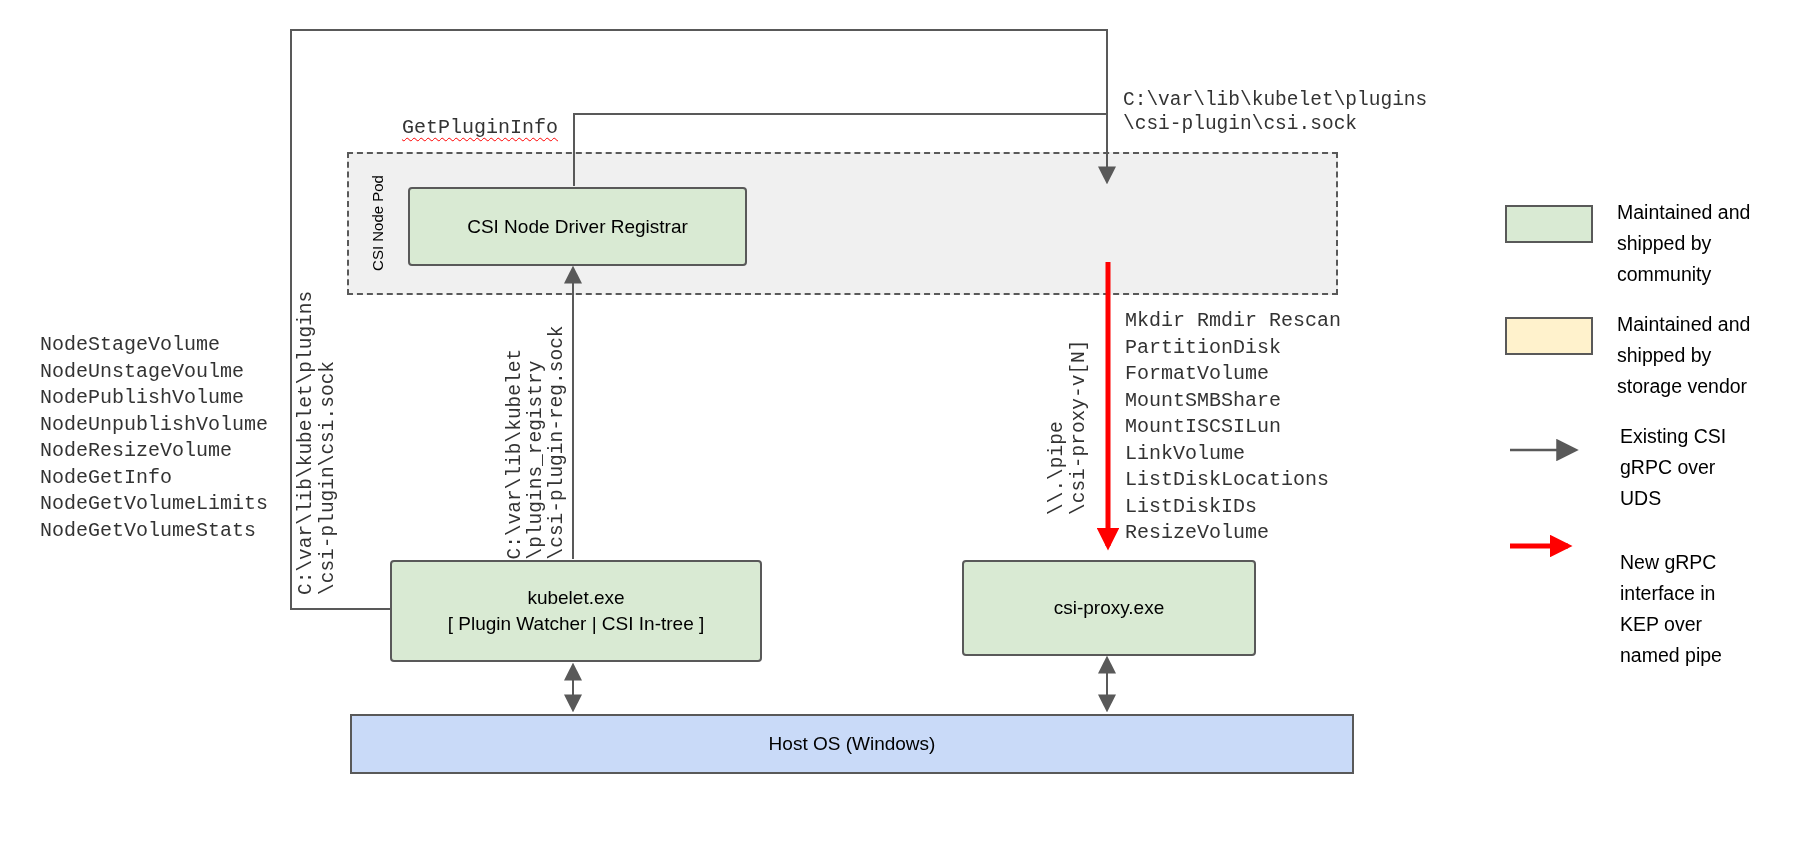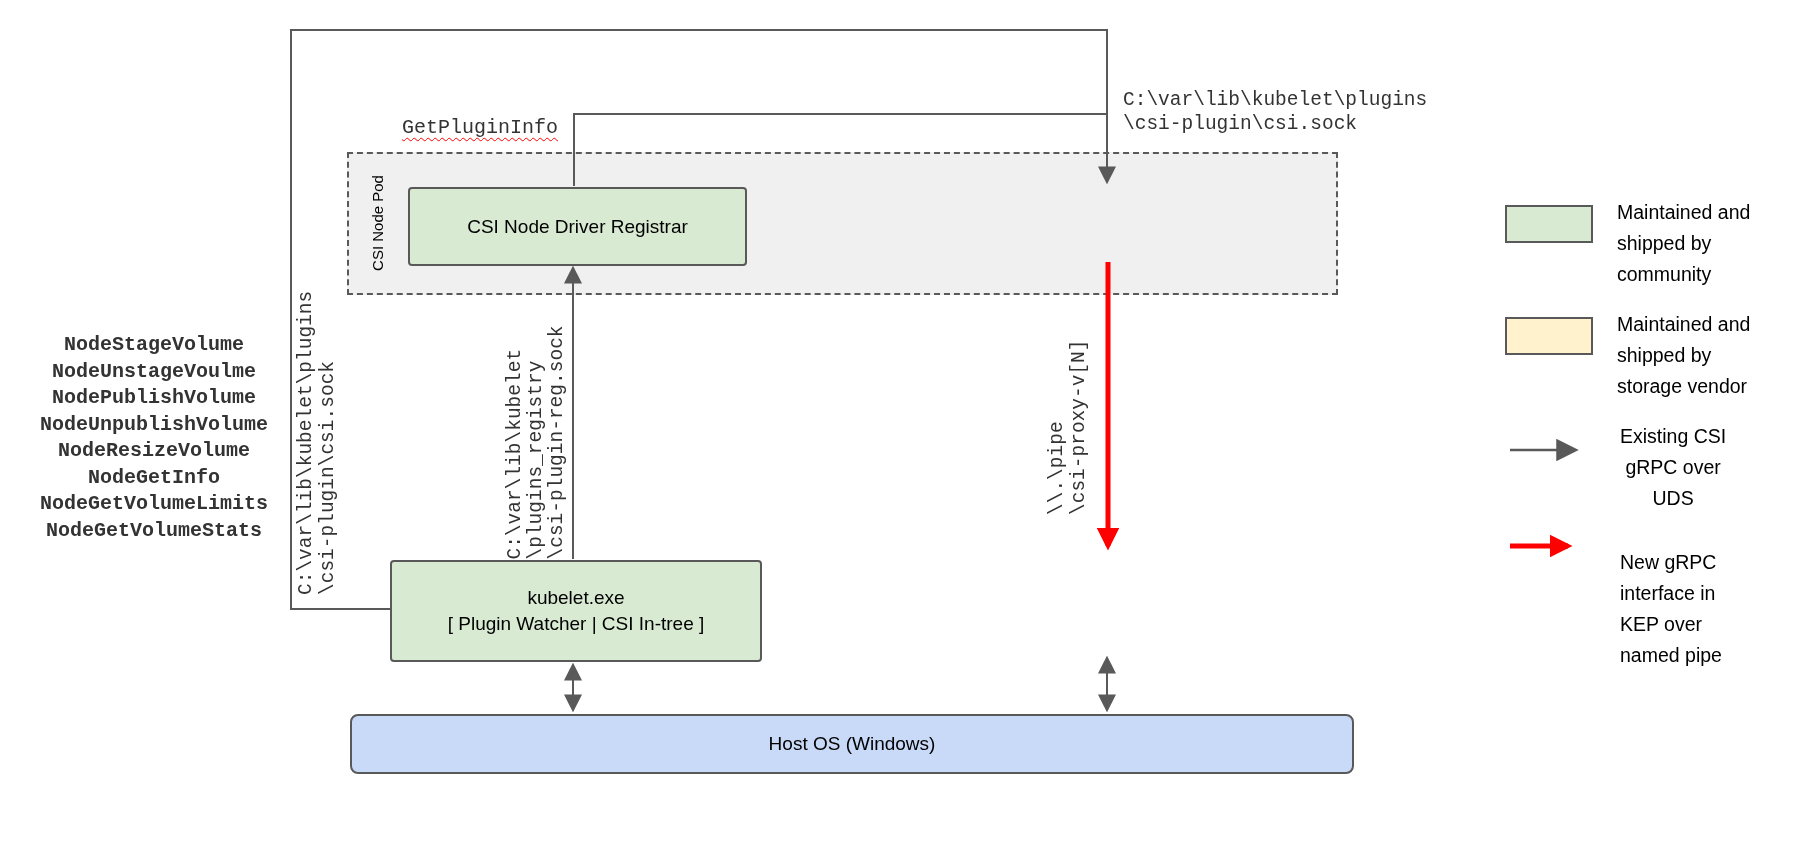--- a/index.html
+++ b/index.html
@@ -56,44 +56,58 @@
   <div class="box" style="left:408px;top:187px;width:335px;height:75px;background:#d9ead3;">
     <div>CSI Node Driver Registrar</div>
   </div>
 
 
   <div class="box" style="left:390px;top:560px;width:368px;height:98px;background:#d9ead3;">
     <div>kubelet.exe</div>
     <div>[ Plugin Watcher | CSI In-tree ]</div>
   </div>
 
+  <div class="box" style="left:962px;top:560px;width:290px;height:92px;background:#d9ead3;">
+    <div>csi-proxy.exe</div>
+  </div>
 
-  <div class="box" style="left:350px;top:714px;width:1000px;height:56px;background:#c9daf8;border-radius:8px;">
+  <div class="box" style="left:350px;top:714px;width:1000px;height:56px;background:#c9daf8;border-radius:0;">
     <div>Host OS (Windows)</div>
   </div>
 
   <div class="mono abs" id="get-plugin-info" style="right:1260px;top:116px;">GetPluginInfo</div>
 
   <div class="mono abs" style="left:1123px;top:88px;font-size:19.5px;line-height:24px;">
     <div>C:\var\lib\kubelet\plugins</div>
     <div>\csi-plugin\csi.sock</div>
   </div>
 
-  <div class="mono abs oplist" style="right:1550px;top:332px;text-align:center;font-weight:bold;">
+  <div class="mono abs oplist" style="right:1550px;top:332px;text-align:left;">
     <div>NodeStageVolume</div>
     <div>NodeUnstageVoulme</div>
     <div>NodePublishVolume</div>
     <div>NodeUnpublishVolume</div>
     <div>NodeResizeVolume</div>
     <div>NodeGetInfo</div>
     <div>NodeGetVolumeLimits</div>
     <div>NodeGetVolumeStats</div>
   </div>
 
 
+  <div class="mono abs oplist" style="left:1125px;top:308px;">
+    <div>Mkdir Rmdir Rescan</div>
+    <div>PartitionDisk</div>
+    <div>FormatVolume</div>
+    <div>MountSMBShare</div>
+    <div>MountISCSILun</div>
+    <div>LinkVolume</div>
+    <div>ListDiskLocations</div>
+    <div>ListDiskIDs</div>
+    <div>ResizeVolume</div>
+  </div>
 
   <div class="rot" style="left:152px;top:408px;width:330px;height:44px;">
     <div style="line-height:22px;">C:\var\lib\kubelet\plugins</div>
     <div style="line-height:22px;">\csi-plugin\csi.sock</div>
   </div>
 
   <div class="rot" style="left:406px;top:398px;width:260px;height:63px;">
     <div>C:\var\lib\kubelet</div>
     <div>\plugins_registry</div>
     <div>\csi-plugin-reg.sock</div>
@@ -108,21 +122,21 @@
     <div class="swatch" style="left:1505px;top:205px;background:#d9ead3;"></div>
     <div class="legend-text" style="left:1617px;top:197px;">Maintained and
 shipped by
 community</div>
 
     <div class="swatch" style="left:1505px;top:317px;background:#fff2cc;"></div>
     <div class="legend-text" style="left:1617px;top:309px;">Maintained and
 shipped by
 storage vendor</div>
 
-    <div class="legend-text" style="left:1620px;top:421px;text-align:center;">Existing CSI
+    <div class="legend-text" style="left:1620px;top:421px;">Existing CSI
 gRPC over
 UDS</div>
 
     <div class="legend-text" style="left:1620px;top:547px;">New gRPC
 interface in
 KEP over
 named pipe</div>
   </div>
 
 </div>

